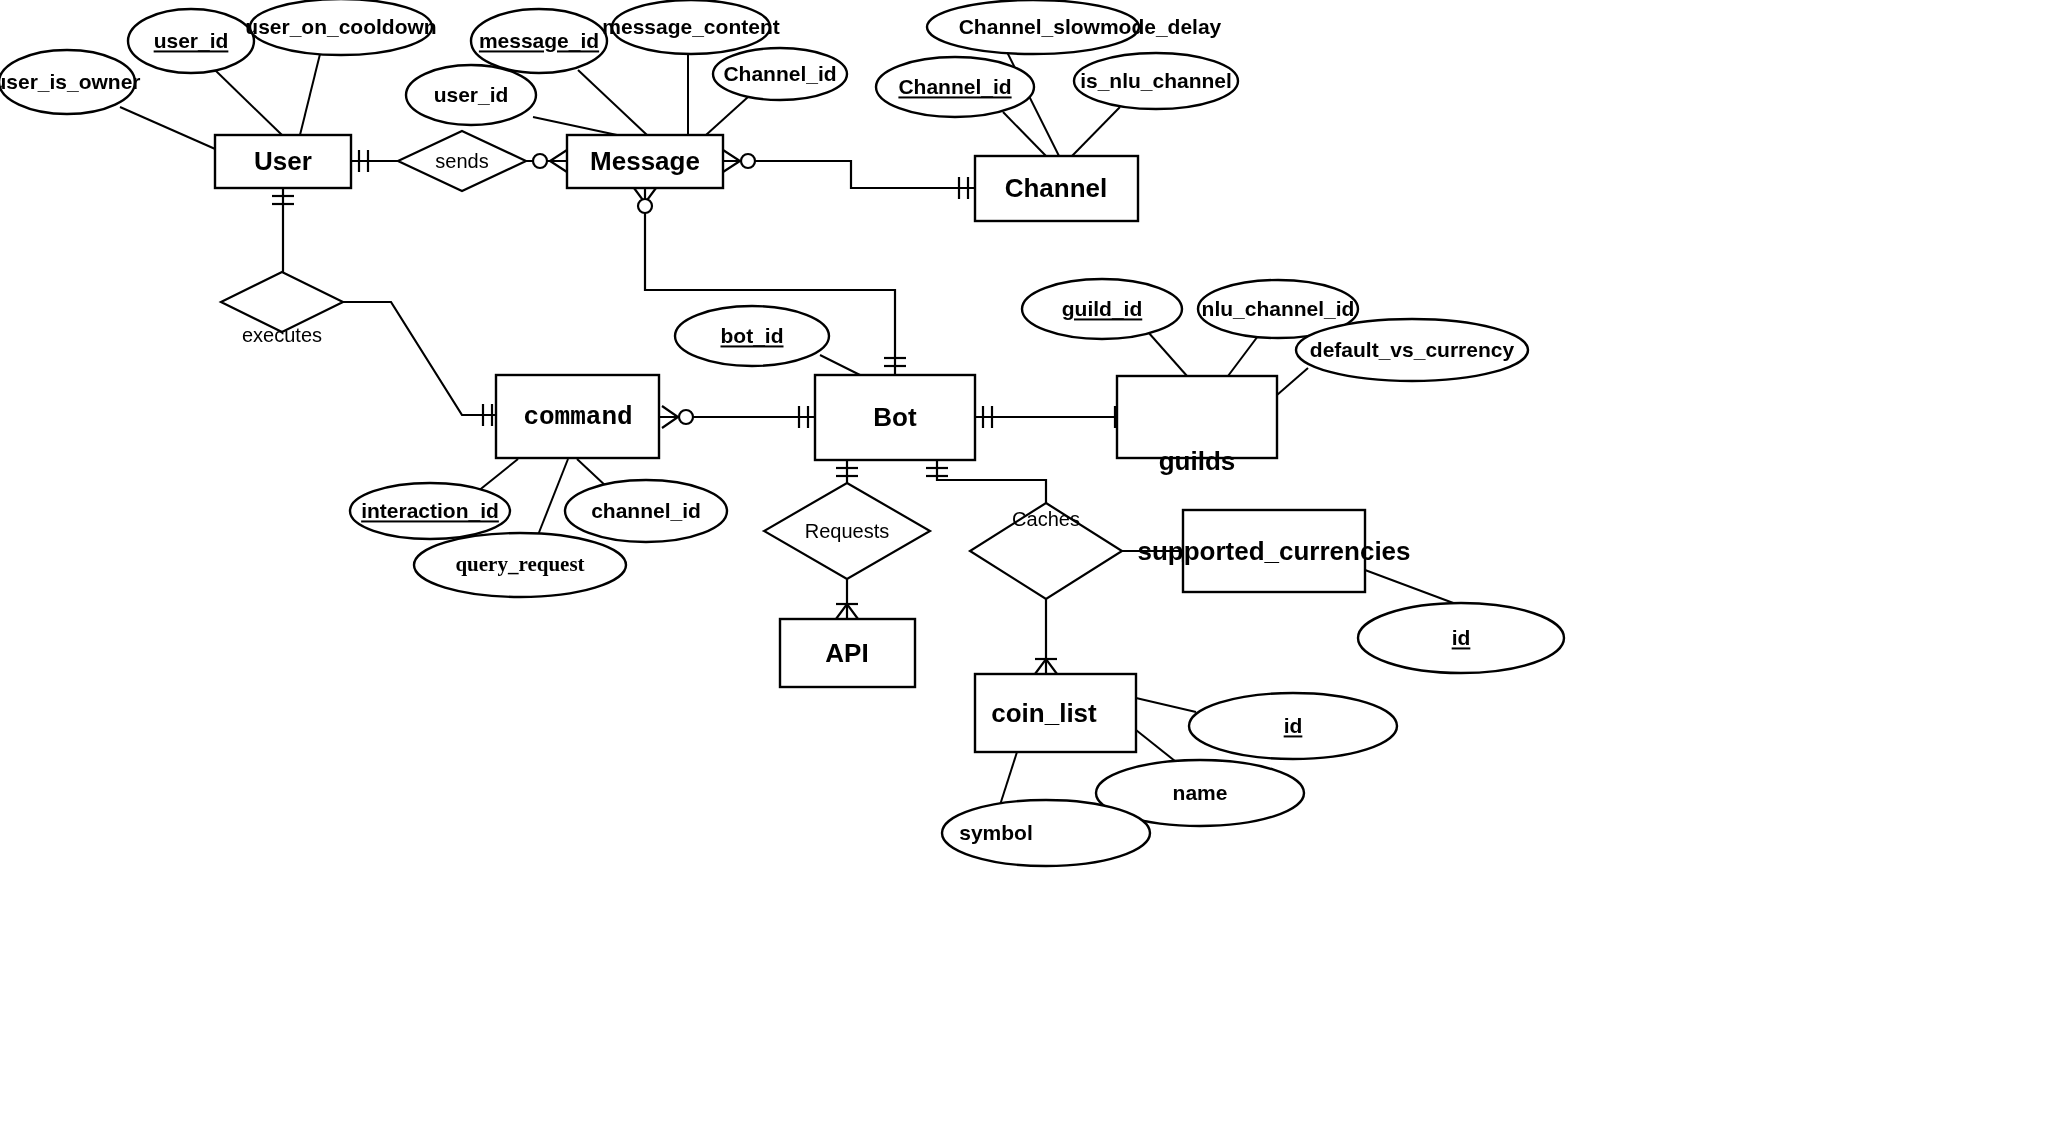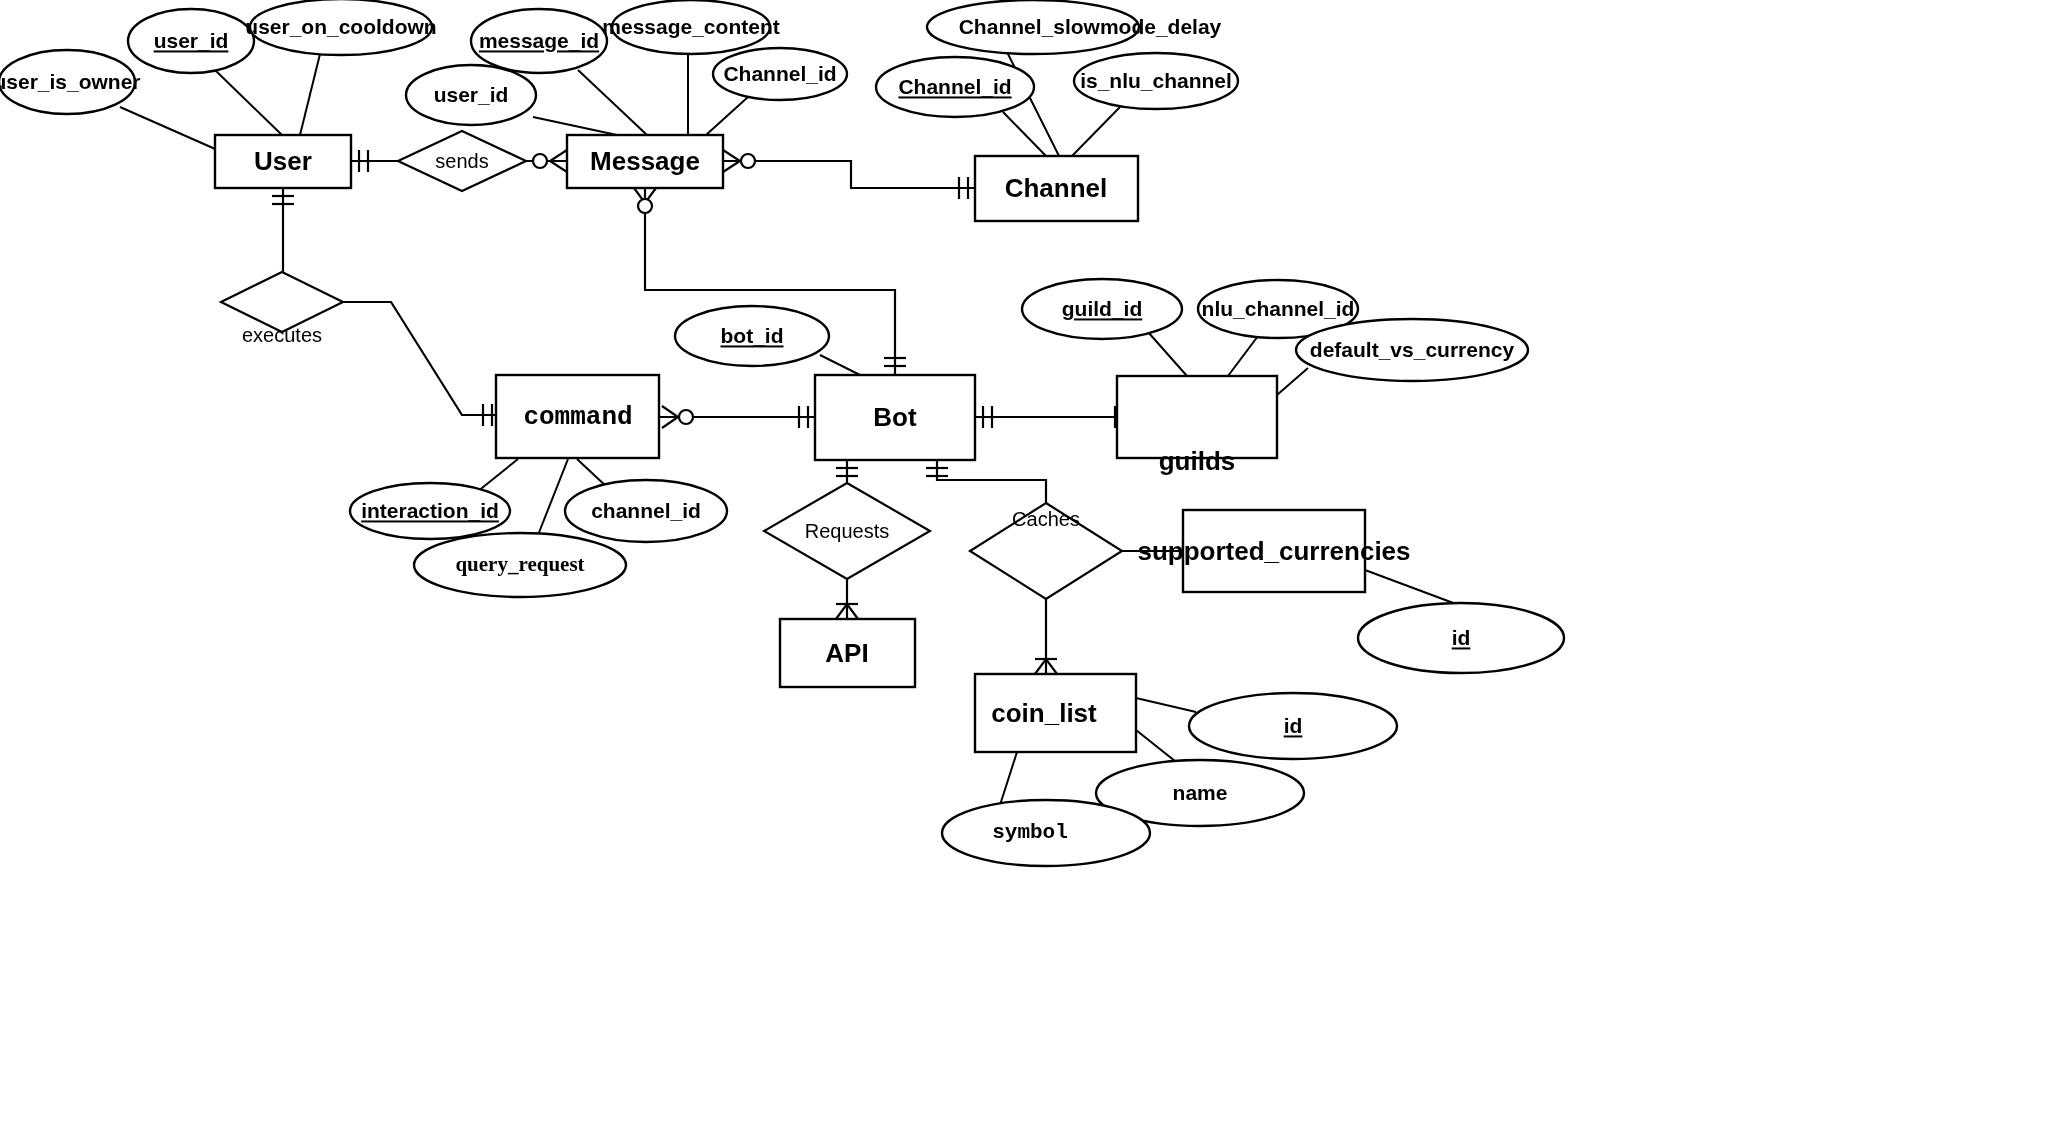--- a/index.html
+++ b/index.html
@@ -277,14 +277,14 @@
   <div class="lbl lbl-attr key" style="left:430px; top:511px;">interaction_id</div>
   <div class="lbl lbl-attr" style="left:520px; top:565px;font-family:Liberation Serif, serif;">query_request</div>
   <div class="lbl lbl-attr" style="left:646px; top:511px;">channel_id</div>
   <div class="lbl lbl-attr key" style="left:752px; top:336px;">bot_id</div>
   <div class="lbl lbl-attr key" style="left:1102px; top:309px;">guild_id</div>
   <div class="lbl lbl-attr" style="left:1278px; top:309px;">nlu_channel_id</div>
   <div class="lbl lbl-attr" style="left:1412px; top:350px;">default_vs_currency</div>
   <div class="lbl lbl-attr key" style="left:1461px; top:638px;">id</div>
   <div class="lbl lbl-attr key" style="left:1293px; top:726px;">id</div>
   <div class="lbl lbl-attr" style="left:1200px; top:793px;">name</div>
-  <div class="lbl lbl-attr" style="left:1030px; top:833px;font-family:Liberation Mono, monospace;">symbol</div>
+  <div class="lbl lbl-attr" style="left:996px; top:833px;">symbol</div>
 </div>
 
 </body></html>

